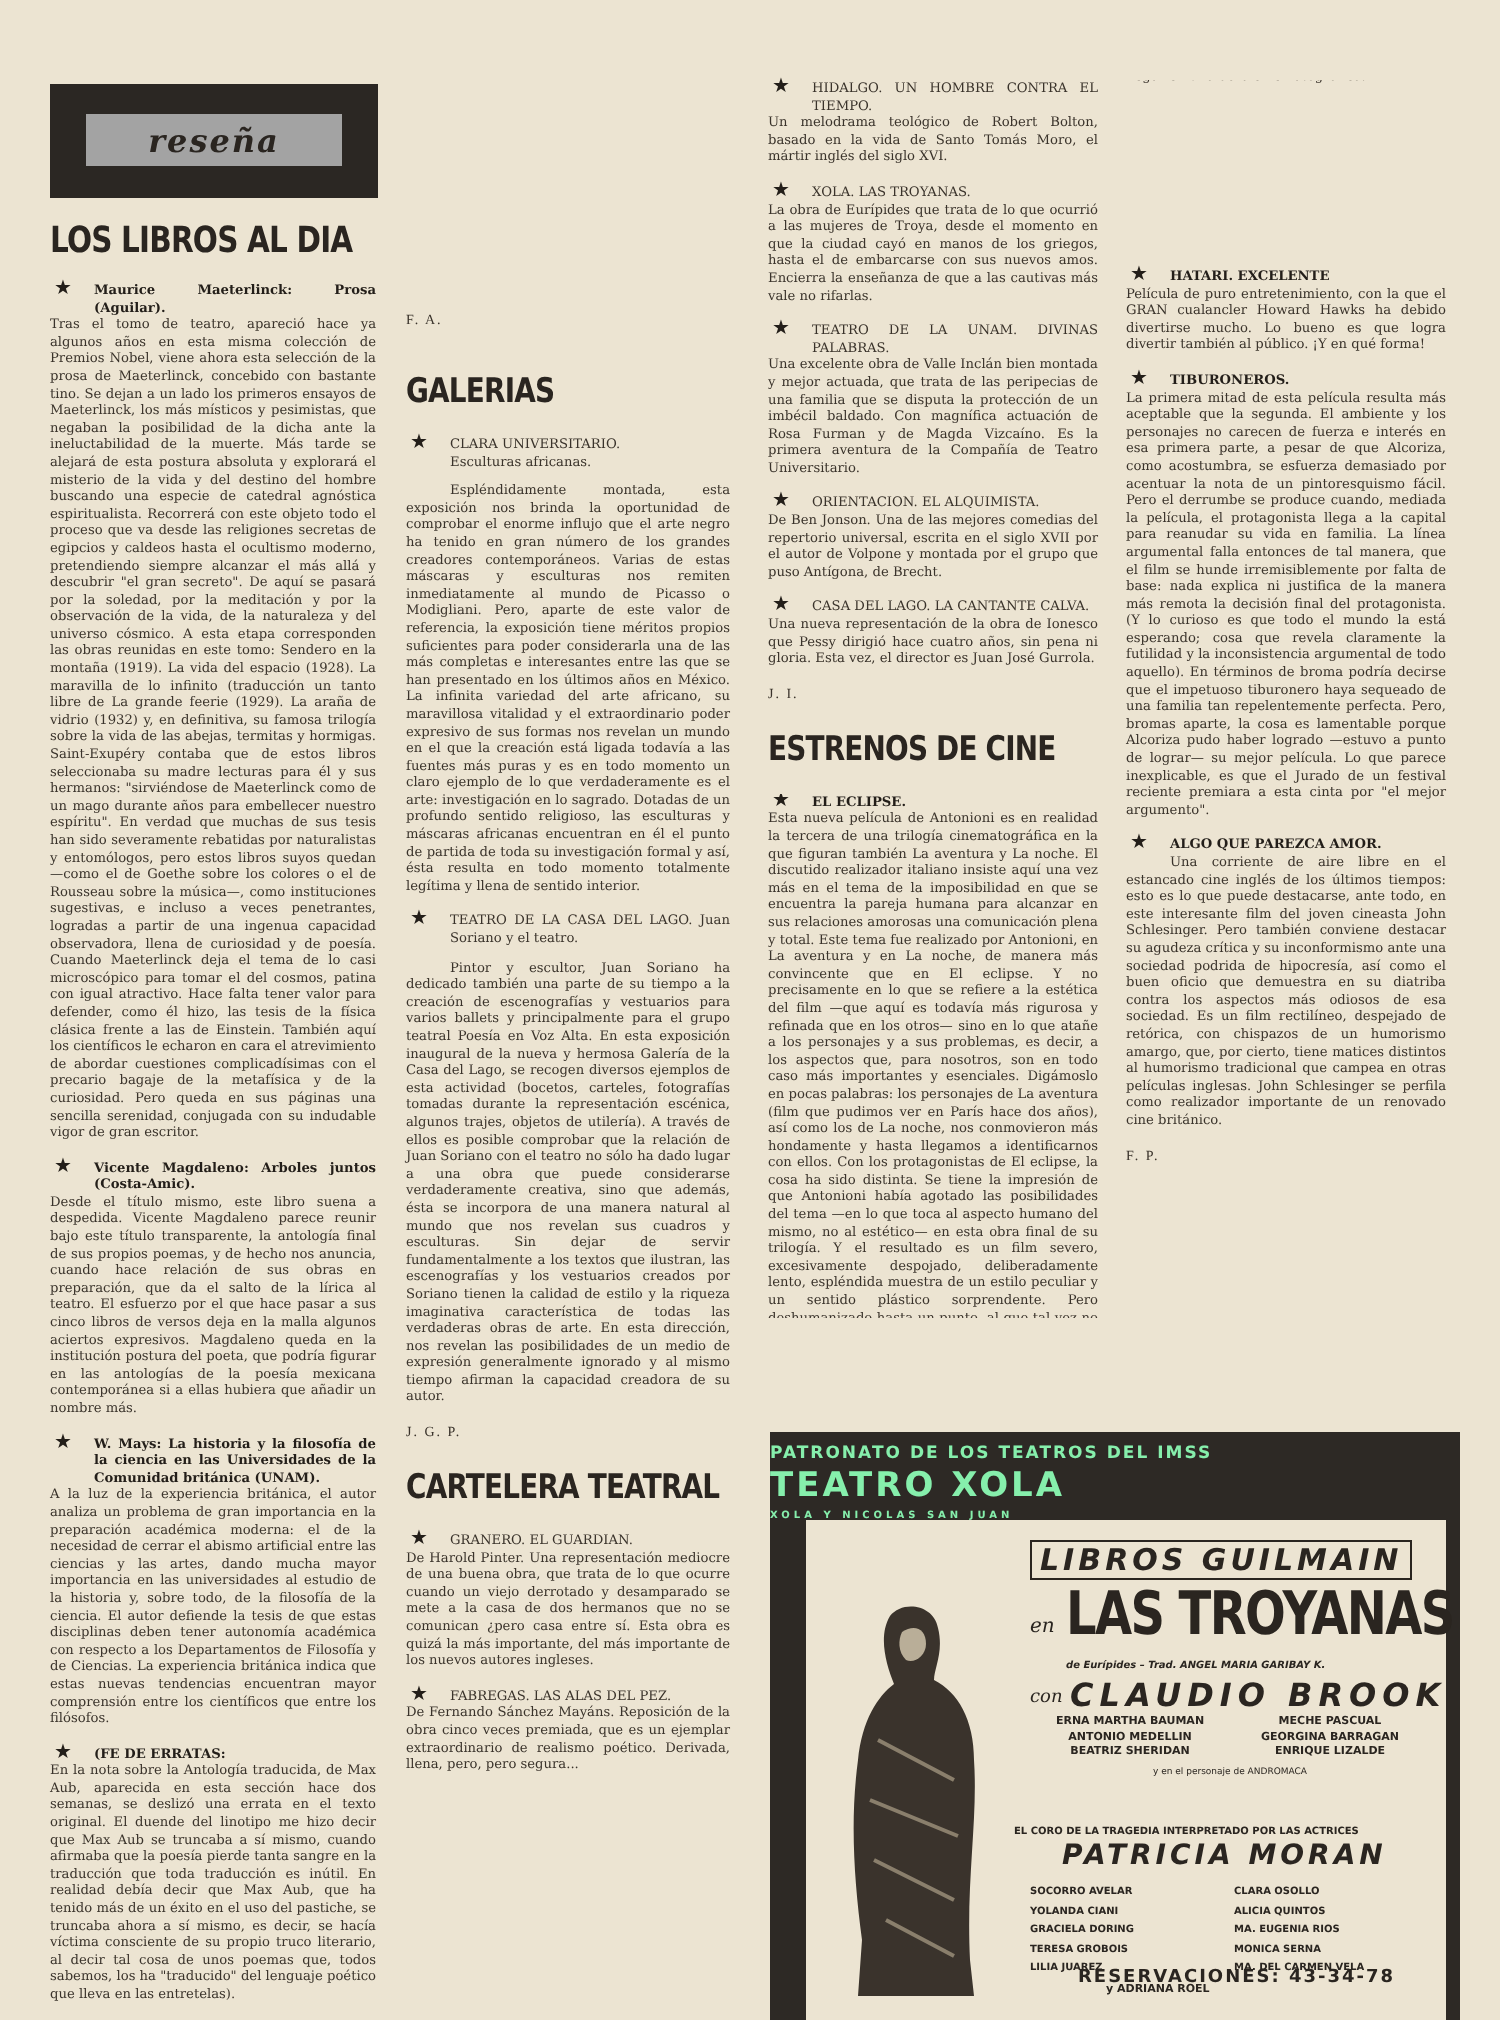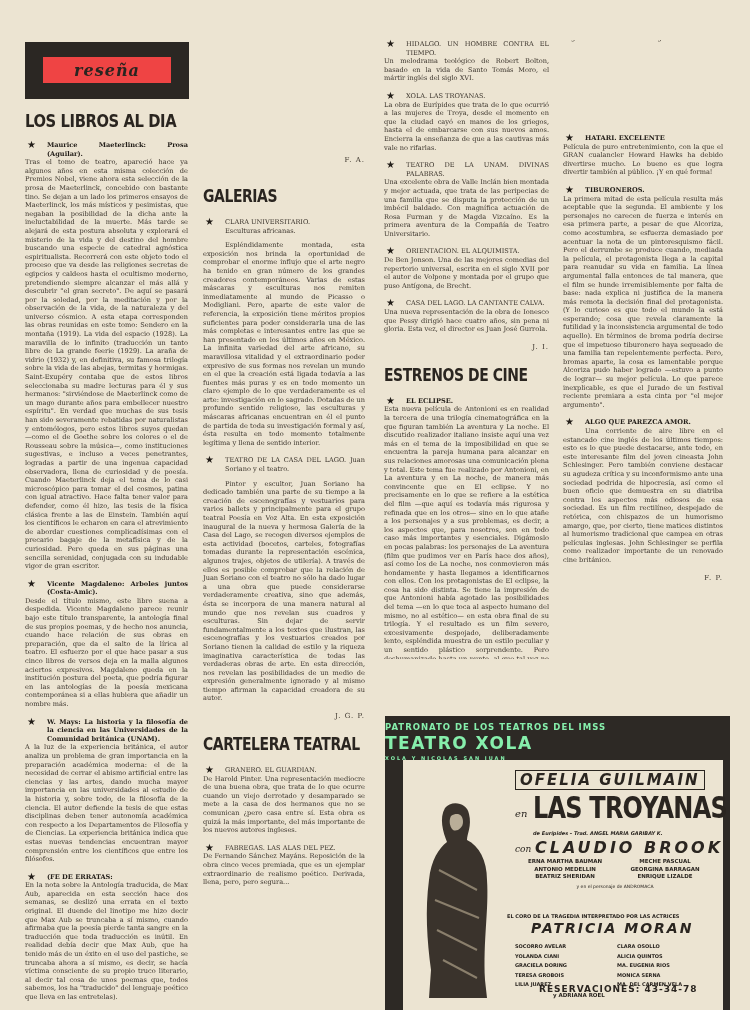--- a/index.html
+++ b/index.html
@@ -5,25 +5,25 @@
   html,body{margin:0;padding:0;}
   body{width:750px;height:1010px;background:#ece4d2;overflow:hidden;position:relative;
        font-family:"DejaVu Serif","Liberation Serif",serif;color:#2c2620;}
   .col{position:absolute;top:0;}
   .p{font-size:6.6px;line-height:8.6px;text-align:justify;margin:0;color:#3a332b;}
   .p b{color:#231e19;}
   .item{position:relative;padding-left:0;margin:0 0 9px 0;}
   .star{position:absolute;left:2px;top:-1px;font-size:10px;color:#231e19;line-height:10px;}
   .lead{padding-left:22px;display:block;}
   .indent{text-indent:22px;}
-  .sig{font-size:7px;text-align:right;margin:6px 0 0;color:#3a332b;letter-spacing:1px;}
+  .sig{font-size:7px;margin:6px 0 0;color:#3a332b;letter-spacing:1px;font-family:Liberation Serif, serif;}
   .hd{font-family:"DejaVu Sans","Liberation Sans",sans-serif;font-weight:bold;
       font-size:17px;letter-spacing:-0.5px;color:#2a2520;margin:0;transform:scaleX(0.82);transform-origin:left;white-space:nowrap;}
   .banner{position:absolute;left:25px;top:42px;width:164px;height:57px;background:#2b2723;}
-  .banner-inner{position:absolute;left:18px;top:15px;width:128px;height:26px;background:#ef4444;
+  .banner-inner{position:absolute;left:18px;top:15px;width:128px;height:26px;background:#a3a3a3;
       display:flex;align-items:center;justify-content:center;}
   .banner-inner span{font-family:"DejaVu Serif",serif;font-style:italic;font-weight:bold;font-size:16px;color:#2a2520;letter-spacing:1px;}
   .ad{position:absolute;left:385px;top:716px;width:345px;height:294px;background:#2d2925;}
   .ad-top{color:#86efac;font-family:"DejaVu Sans","Liberation Sans",sans-serif;text-align:left;}
   .ad-pat{font-size:8.5px;font-weight:bold;letter-spacing:1px;margin-top:6px;}
   .ad-name{font-size:17px;font-weight:bold;letter-spacing:1.5px;margin-top:1px;}
   .ad-addr{font-size:5px;font-weight:bold;letter-spacing:2px;margin-top:2px;}
   .ad-body{position:absolute;left:18px;top:44px;width:320px;height:250px;background:#ece4d2;}
   .figure{position:absolute;left:14px;top:40px;width:80px;height:200px;}
   .ad-sans{font-family:"DejaVu Sans","Liberation Sans",sans-serif;color:#2a2520;}
@@ -140,21 +140,21 @@
     <div class="ad-pat">PATRONATO DE LOS TEATROS DEL IMSS</div>
     <div class="ad-name">TEATRO XOLA</div>
     <div class="ad-addr">XOLA Y NICOLAS SAN JUAN</div>
   </div>
   <div class="ad-body">
     <svg class="figure" viewBox="0 0 80 200">
       <path d="M28 8 C34 0 50 2 52 14 C55 26 50 34 50 40 C62 46 70 60 70 80 C72 110 66 140 68 180 L70 198 L12 198 L14 170 C10 140 8 110 12 80 C14 60 22 48 30 42 C26 32 22 18 28 8 Z" fill="#3a332c"></path>
       <path d="M34 16 C40 12 46 14 46 22 C46 28 40 32 36 30 C32 26 32 20 34 16 Z" fill="#b9ae98"></path>
       <path d="M22 70 L60 90 M18 100 L62 118 M20 130 L60 150 M26 160 L60 178" stroke="#8a7f6c" stroke-width="2"></path>
     </svg>
-    <div class="boxname" style="left:112px;top:10px;font-size:15px;">OFELIA GUILMAIN</div>
+    <div class="boxname" style="left:112px;top:10px;font-size:15px;">LIBROS GUILMAIN</div>
     <span class="ad-sans" style="position:absolute;left:112px;top:48px;font-family:'DejaVu Serif',serif;font-style:italic;font-size:10px;">en</span>
     <div class="ad-sans" style="position:absolute;left:130px;top:30px;font-size:30px;font-weight:bold;letter-spacing:-1px;transform:scaleX(0.8);transform-origin:left;white-space:nowrap;">LAS TROYANAS</div>
     <div class="ad-sans" style="position:absolute;left:130px;top:70px;font-size:5px;font-style:italic;font-weight:bold;">de Eurípides – Trad. ANGEL MARIA GARIBAY K.</div>
     <span class="ad-sans" style="position:absolute;left:112px;top:84px;font-family:'DejaVu Serif',serif;font-style:italic;font-size:9px;">con</span>
     <div class="ad-sans" style="position:absolute;left:132px;top:78px;font-size:16px;font-weight:bold;font-style:italic;letter-spacing:3px;white-space:nowrap;">CLAUDIO BROOK</div>
     <div class="ad-sans" style="position:absolute;left:112px;top:98px;width:200px;font-size:5.5px;font-weight:bold;line-height:7.5px;display:grid;grid-template-columns:1fr 1fr;text-align:center;">
       <span>ERNA MARTHA BAUMAN</span>
       <span>MECHE PASCUAL</span>
       <span>ANTONIO MEDELLIN</span>
       <span>GEORGINA BARRAGAN</span>

